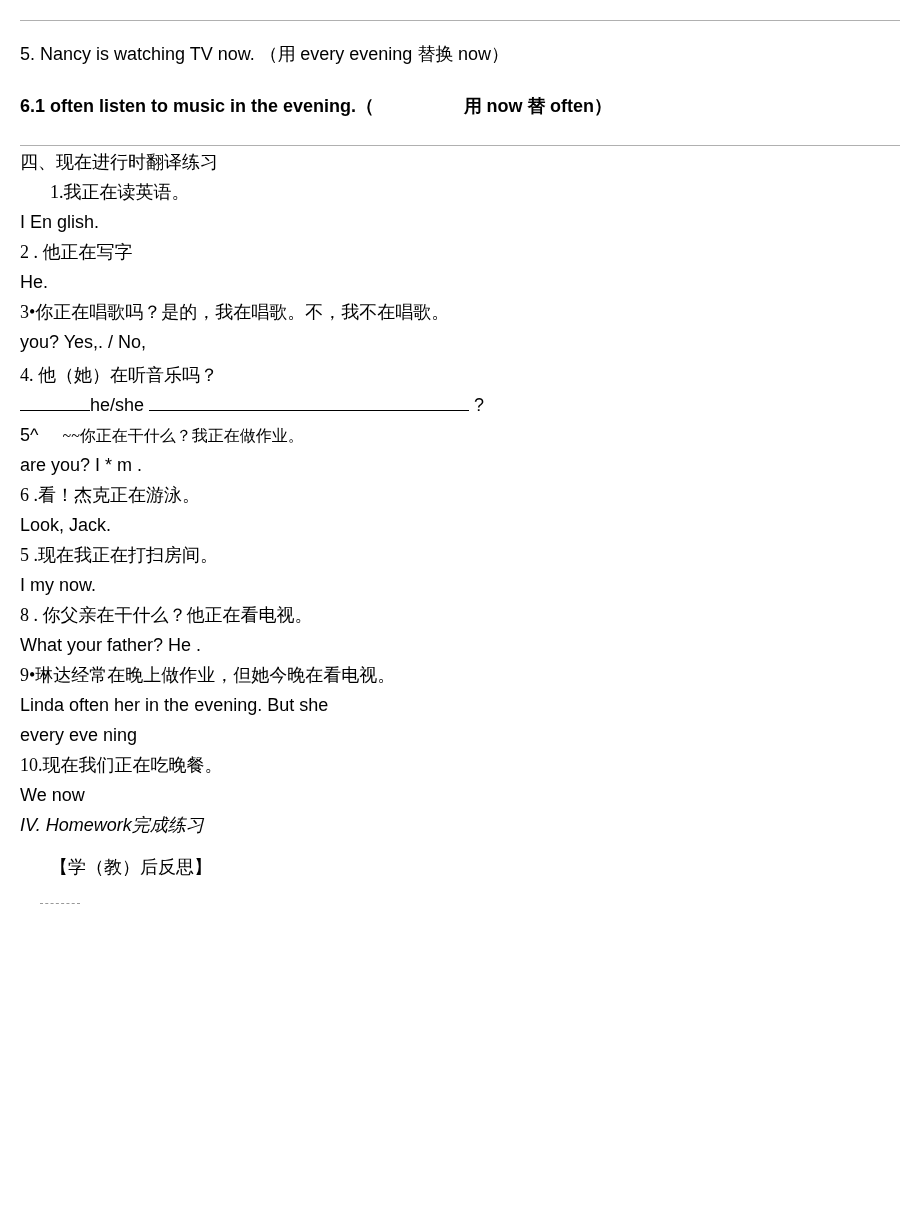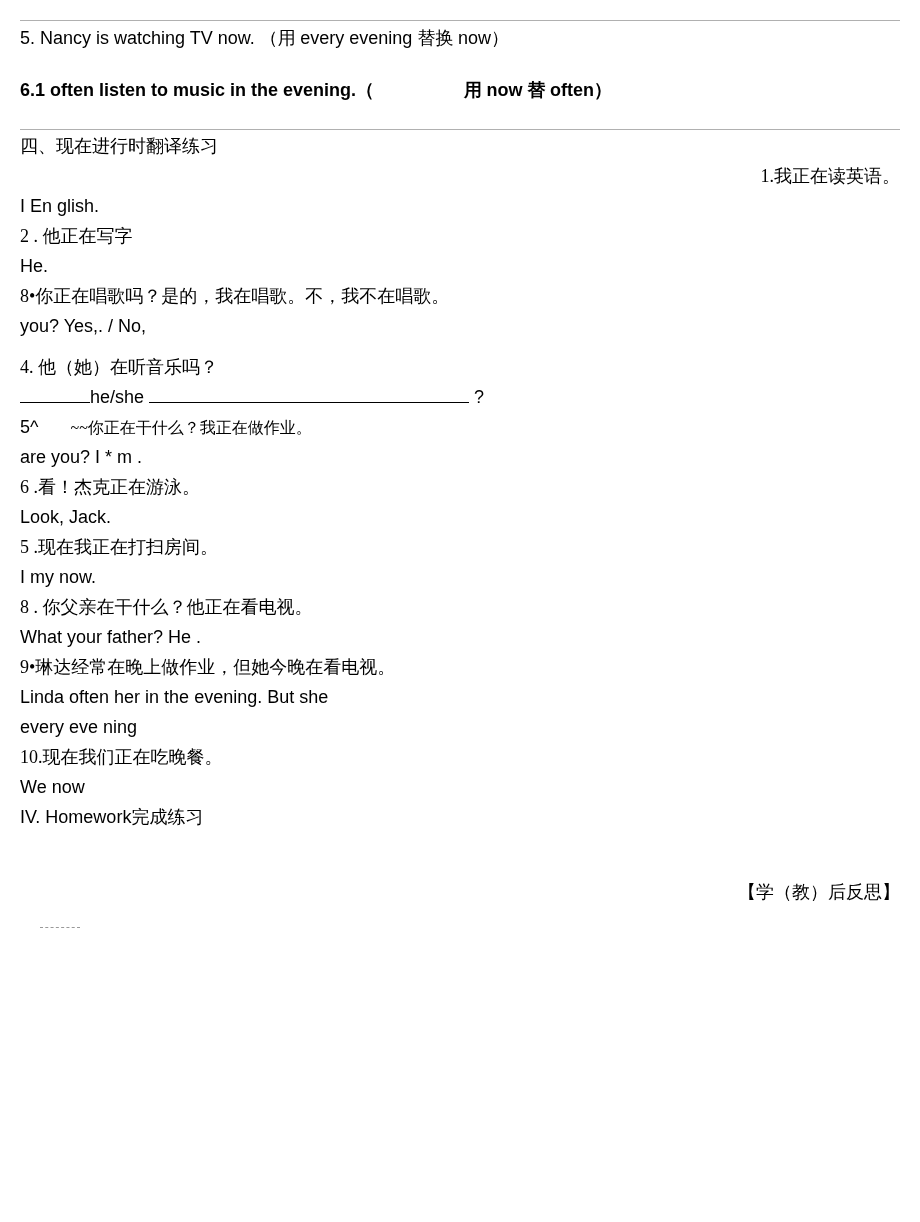--- a/index.html
+++ b/index.html
@@ -10,28 +10,27 @@
       padding: 20px 20px 20px 20px;
       width: 880px;
       line-height: 1.5;
     }
     hr.sep {
       border: none;
       border-top: 1px solid #b0b0b0;
       margin: 0;
     }
     .block {
-      margin: 4px 0;
+      margin: 20px 0;
     }
     .line {
       margin: 3px 0;
     }
     .indent {
       padding-left: 30px;
-      text-align: right;
     }
     .cn {
       font-family: "SimSun", "Microsoft YaHei", serif;
     }
     .en {
       font-family: Arial, sans-serif;
     }
     .big-gap {
       display: inline-block;
       width: 90px;
@@ -45,30 +44,31 @@
       display: inline-block;
       border-bottom: 1px solid #000;
       width: 320px;
     }
     .row5 {
       display: flex;
       align-items: baseline;
     }
     .row5 .sub {
       font-size: 16px;
-      margin-left: 32px;
+      margin-left: 24px;
     }
     .small-dash {
       display: inline-block;
       width: 40px;
       border-bottom: 1px dashed #999;
       margin-left: 20px;
     }
     .space-above {
-      margin-top: 48px;
+      margin-top: 16px;
+      font-family: Liberation Mono, monospace;
     }
     .space-above-sm {
       margin-top: 25px;
       font-weight: bold;
     }
   </style>
 </head>
 <body>
 
 
@@ -87,24 +87,24 @@
 <hr class="sep">
 
 <div class="line cn">四、现在进行时翻译练习</div>
 
 <div class="line cn indent">1.我正在读英语。</div>
 <div class="line en">I En glish.</div>
 
 <div class="line cn">2 . 他正在写字</div>
 <div class="line en">He.</div>
 
-<div class="line cn">8•你正在唱歌吗？是的，我在唱歌。不，我不在唱歌。</div>
+<div class="line cn">3•你正在唱歌吗？是的，我在唱歌。不，我不在唱歌。</div>
 <div class="line en"> you? Yes,. / No,</div>
 
-<div class="line cn" style="margin-top:14px;">4. 他（她）在听音乐吗？</div>
+<div class="line cn" style="margin-top:6px;">4. 他（她）在听音乐吗？</div>
 <div class="line en">
   <span class="blank-short"></span><span>he/she </span><span class="blank-long"></span><span> ?</span>
 </div>
 
 <div class="row5">
   <span class="en">5^</span>
   <span class="cn sub">~~你正在干什么？我正在做作业。</span>
 </div>
 <div class="line en"> are you? I * m .</div>
 
@@ -117,19 +117,19 @@
 <div class="line cn">8 . 你父亲在干什么？他正在看电视。</div>
 <div class="line en">What your father? He .</div>
 
 <div class="line cn">9•琳达经常在晚上做作业，但她今晚在看电视。</div>
 <div class="line en">Linda often her in the evening. But she</div>
 <div class="line en">every eve ning</div>
 
 <div class="line cn">10.现在我们正在吃晚餐。</div>
 <div class="line en">We now</div>
 
-<div class="line en" style="">IV. Homework完成练习</div>
+<div class="line en" style="font-style:italic;">IV. Homework完成练习</div>
 
 <div class="line cn indent space-above">【学（教）后反思】</div>
 <div class="small-dash"></div>
 
 
 
 
 </body></html>

